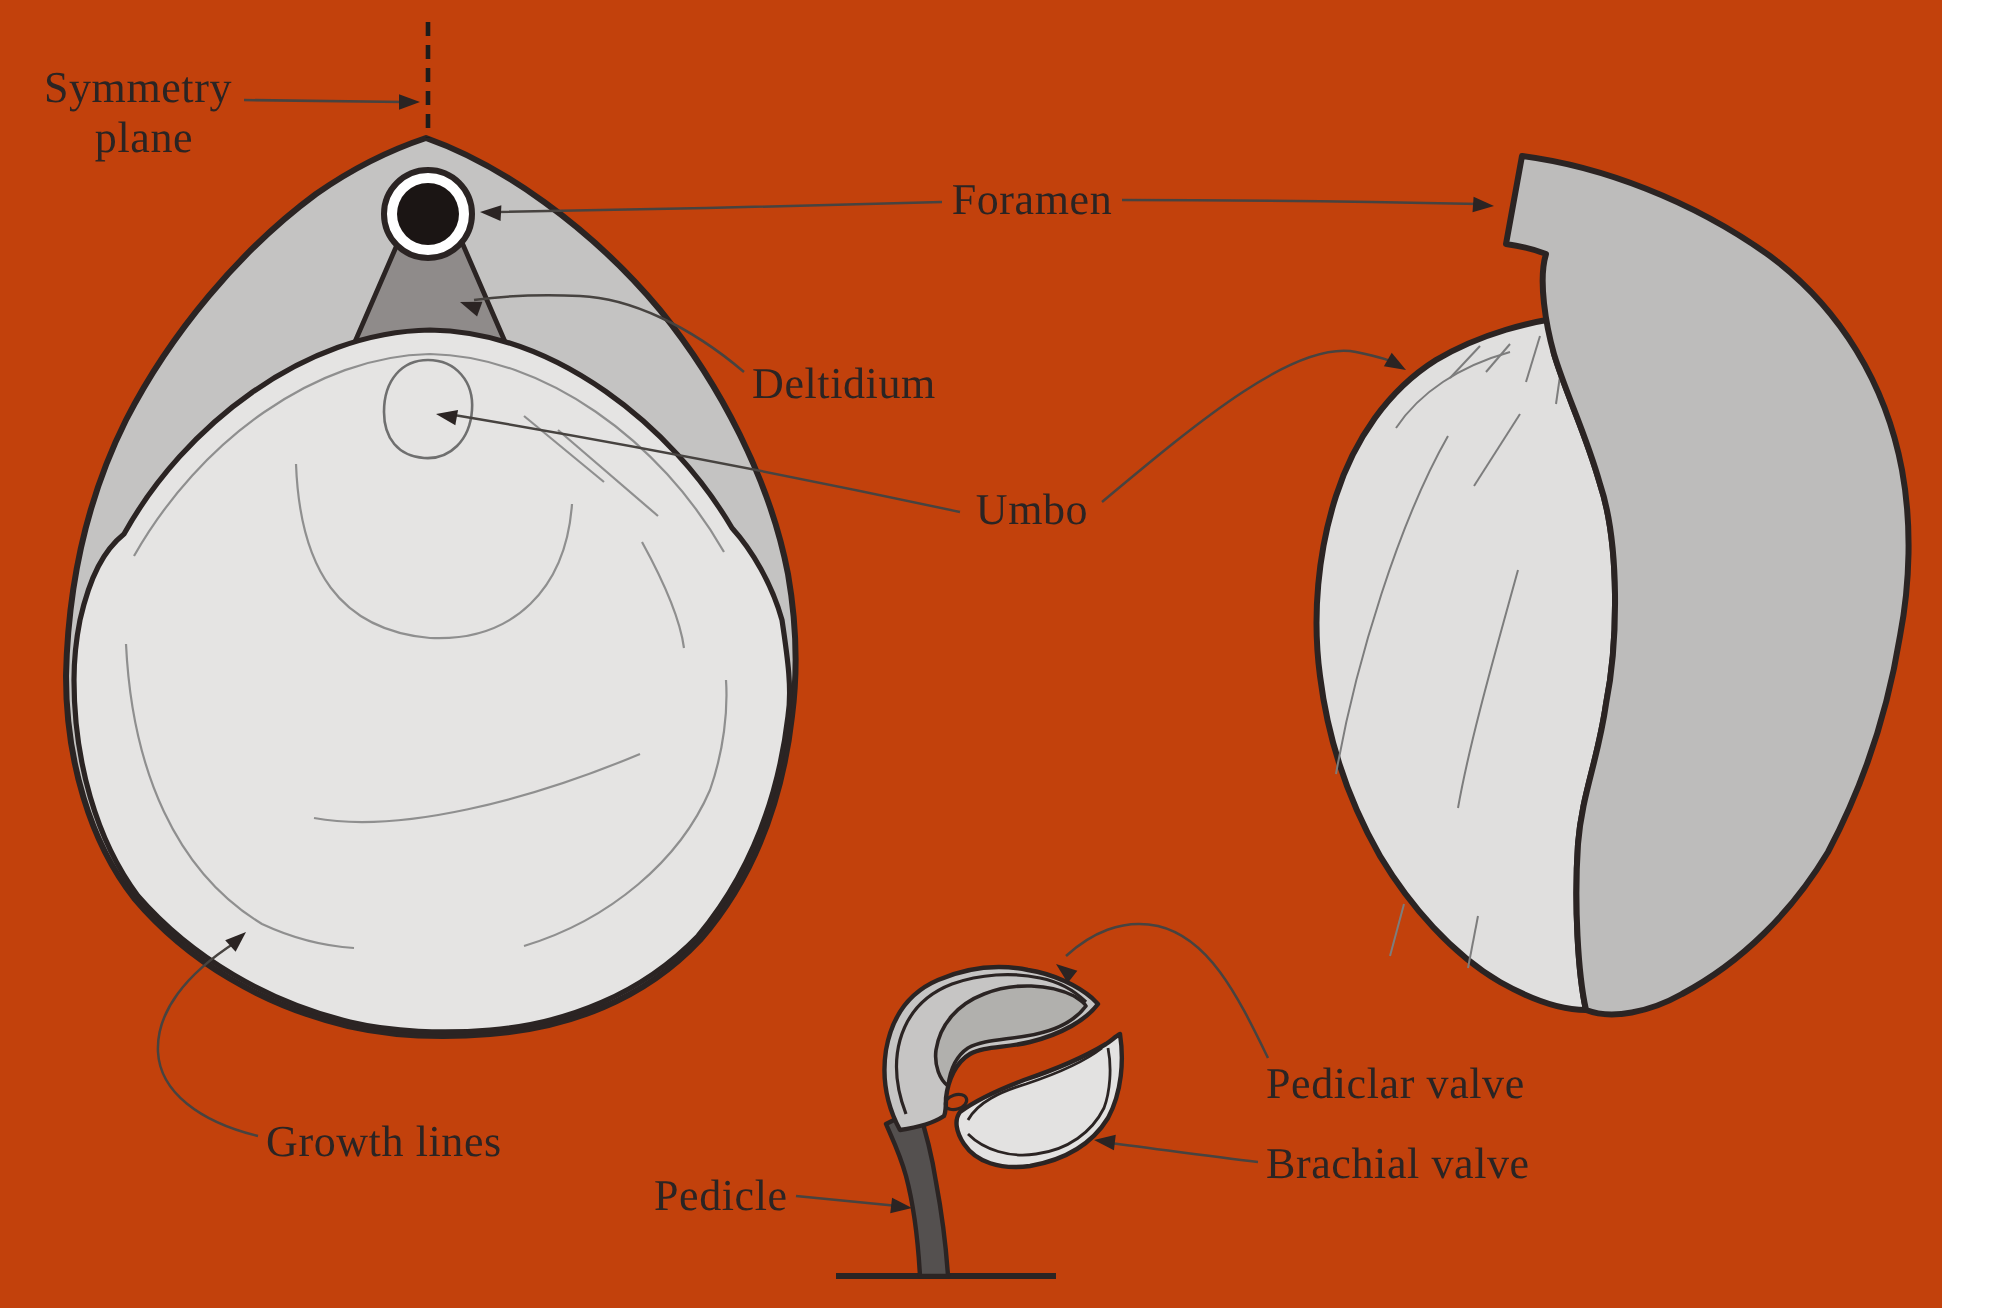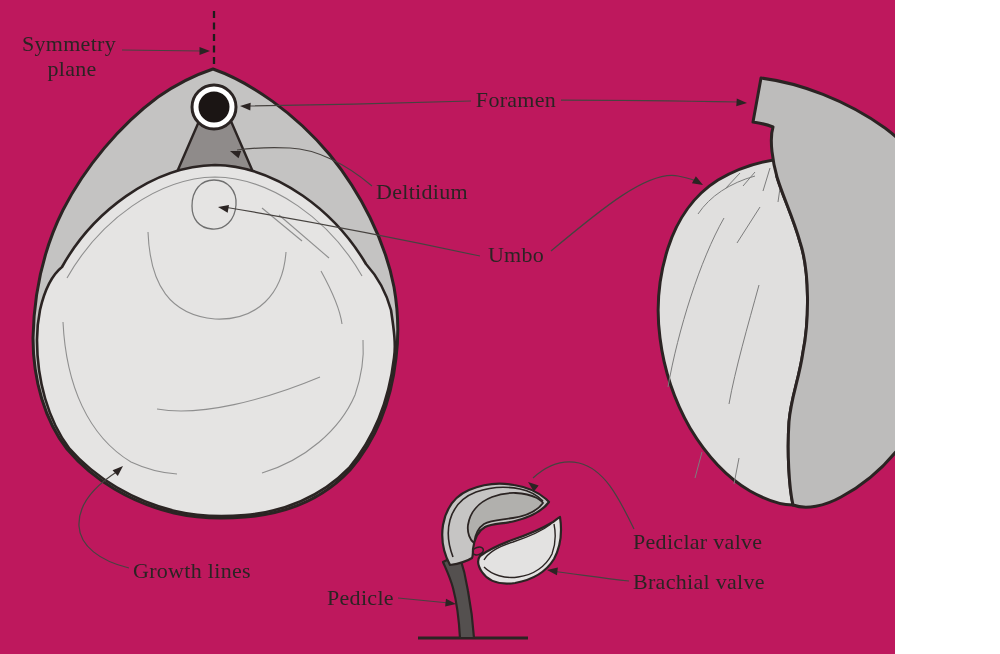--- a/index.html
+++ b/index.html
@@ -1,16 +1,16 @@
 <!DOCTYPE html>
 <html><head>
 <meta charset="utf-8">
 <style>
   html,body{margin:0;padding:0;background:#ffffff;}
-  .page{position:relative;width:895px;height:654px;background:#be185d;overflow:hidden;}
+  .page{position:relative;width:971px;height:654px;background:#c2410c;overflow:hidden;}
   svg{display:block;}
   text{
     font-family:"Liberation Serif","DejaVu Serif",serif;
     font-size:22px;
     fill:#2b2423;
     letter-spacing:0.3px;
   }
   .outline{stroke:#2b2423;stroke-linejoin:round;stroke-linecap:round;}
   .w3{stroke-width:3;}
   .w26{stroke-width:2.6;}

